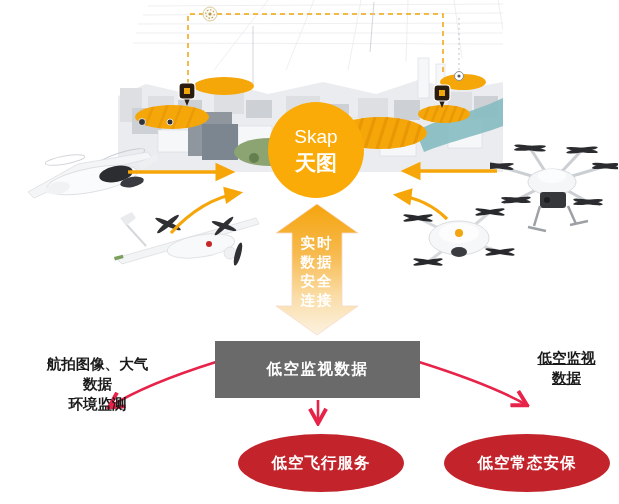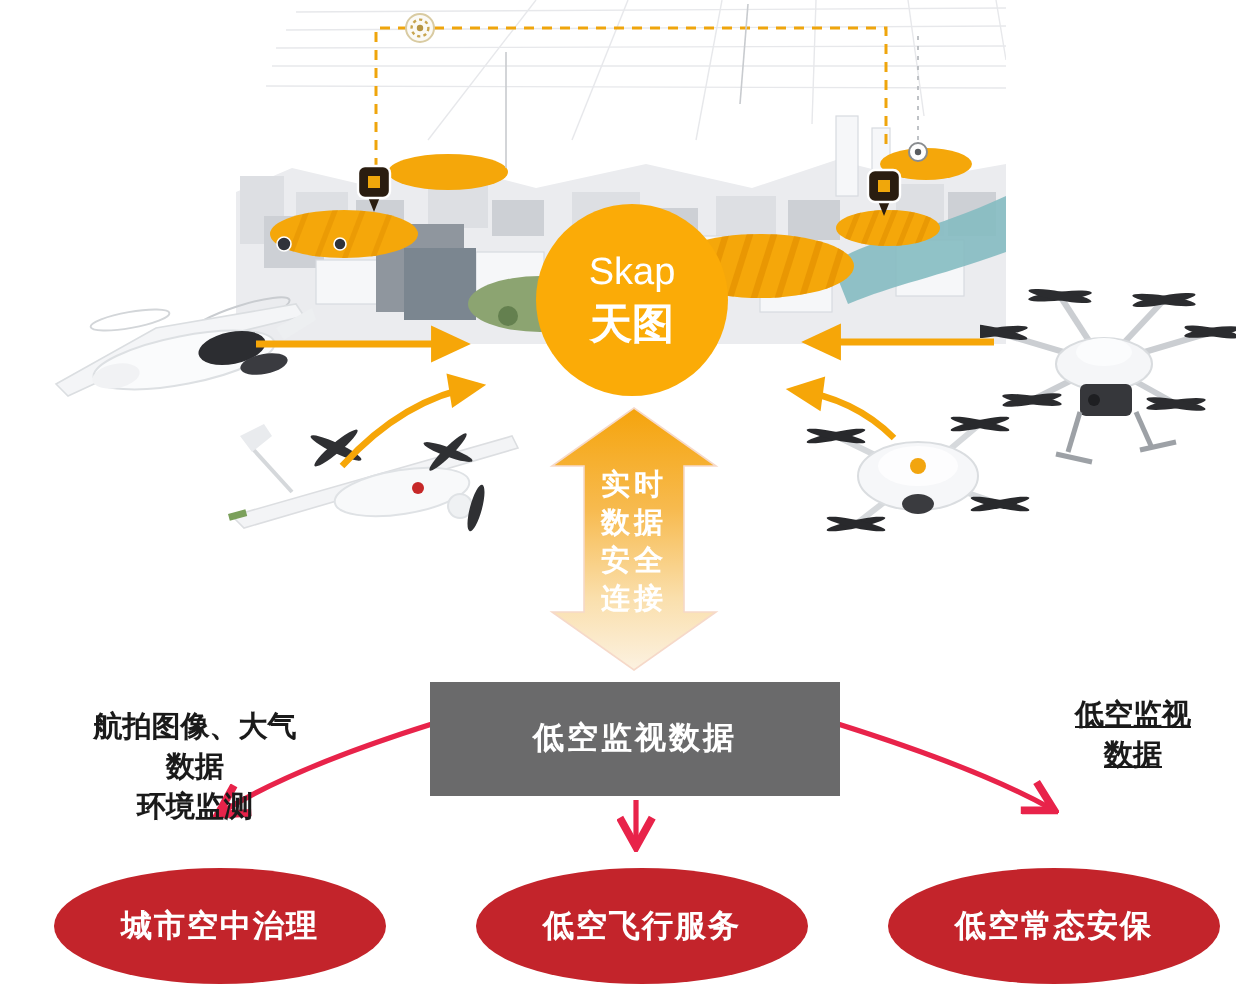--- a/index.html
+++ b/index.html
@@ -287,17 +287,16 @@
     <span>低空监视数据</span>
   </div>
 
   <div class="note note-left">
     <div>航拍图像、大气数据</div>
     <div>环境监测</div>
   </div>
 
   <div class="note note-right">低空监视数据</div>
 
-  <div class="pill pill-1">城市空中治理</div>
   <div class="pill pill-2">低空飞行服务</div>
   <div class="pill pill-3">低空常态安保</div>
 
 </div>
 
 </body></html>

